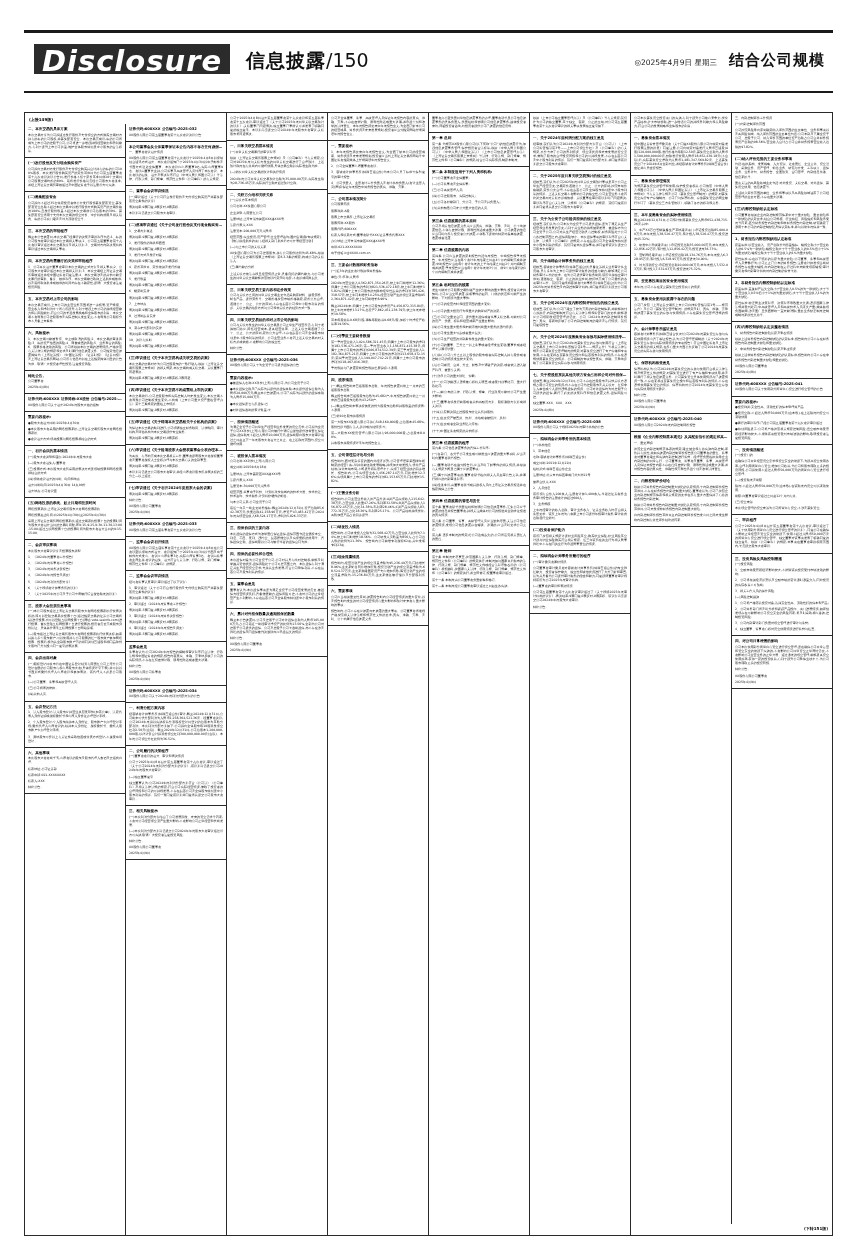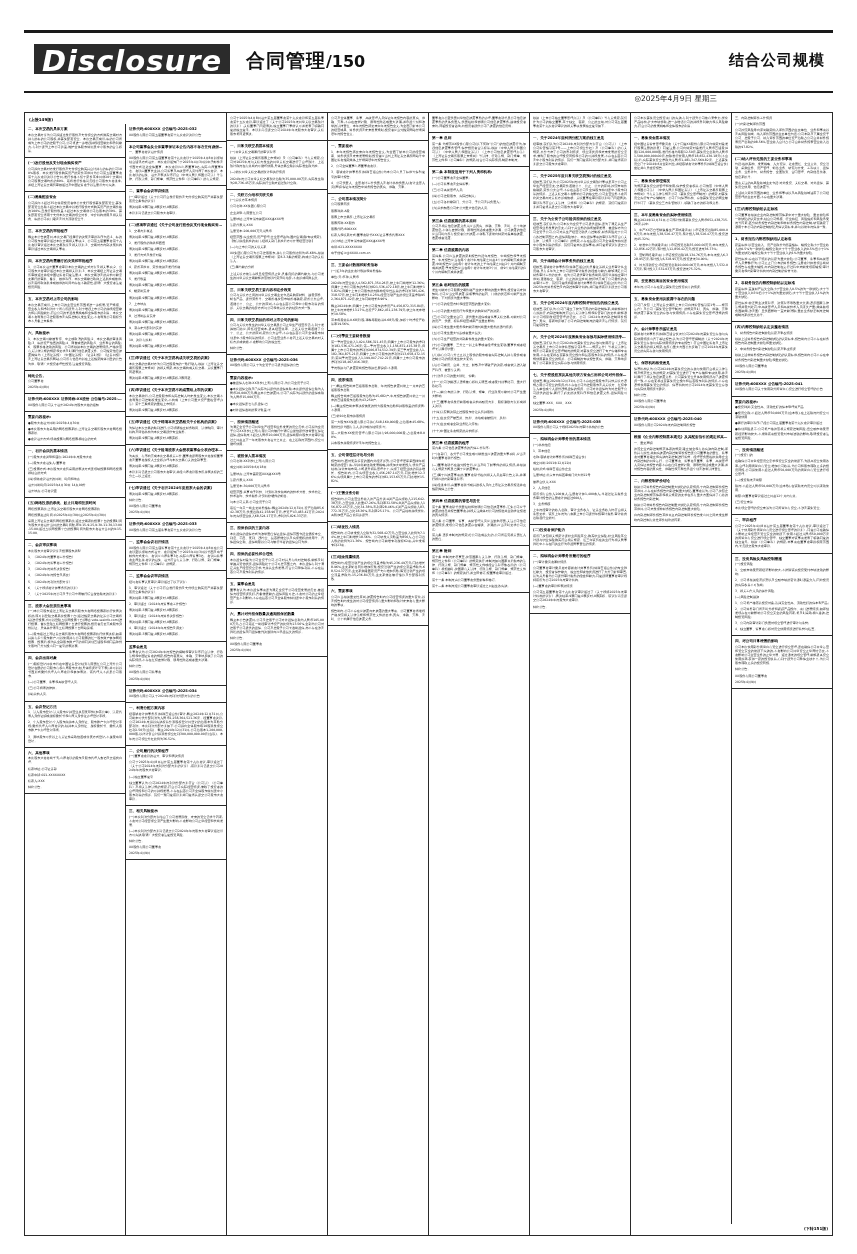--- a/index.html
+++ b/index.html
@@ -60,33 +60,32 @@
     position: absolute;
     left: 222px;
     top: 18px;
     font-family: "DejaVu Sans", sans-serif;
     font-weight: bold;
     font-size: 19px;
     color: #111;
     letter-spacing: 1px;
   }
   .section-num {
-    font-size: 16px;
-    font-weight: bold;
+    font-size: 19px;
+    font-weight: normal;
     letter-spacing: 0;
   }
   .masthead-date {
     position: absolute;
     right: 116px;
     top: 28px;
     font-size: 7.5px;
     color: #1a1a1a;
     font-family: "DejaVu Sans", sans-serif;
     white-space: nowrap;
-    margin-top: 36px;
   }
   .masthead-paper {
     position: absolute;
     right: 8px;
     top: 21px;
     font-family: "DejaVu Serif", serif;
     font-weight: bold;
     font-size: 15px;
     color: #111;
     letter-spacing: 1px;
@@ -170,21 +169,21 @@
 </style>
 </head>
 <body>
 
 <div class="page">
 
   <div class="masthead">
     <div class="masthead-rule-top"></div>
     <div class="disclosure-logo">Disclosure</div>
     <div class="section-title">
-      <span>合同管理</span><span class="section-num">/150</span>
+      <span>信息披露</span><span class="section-num">/150</span>
     </div>
     <div class="masthead-date">◎2025年4月9日 星期三</div>
     <div class="masthead-paper">结合公司规模</div>
     <div class="masthead-rule-bottom"></div>
   </div>
 
   <div class="sheet" id="sheet">
       <div class="col">
         <div class="page-head-note">(上接149版)</div>
         <div class="subcols">

